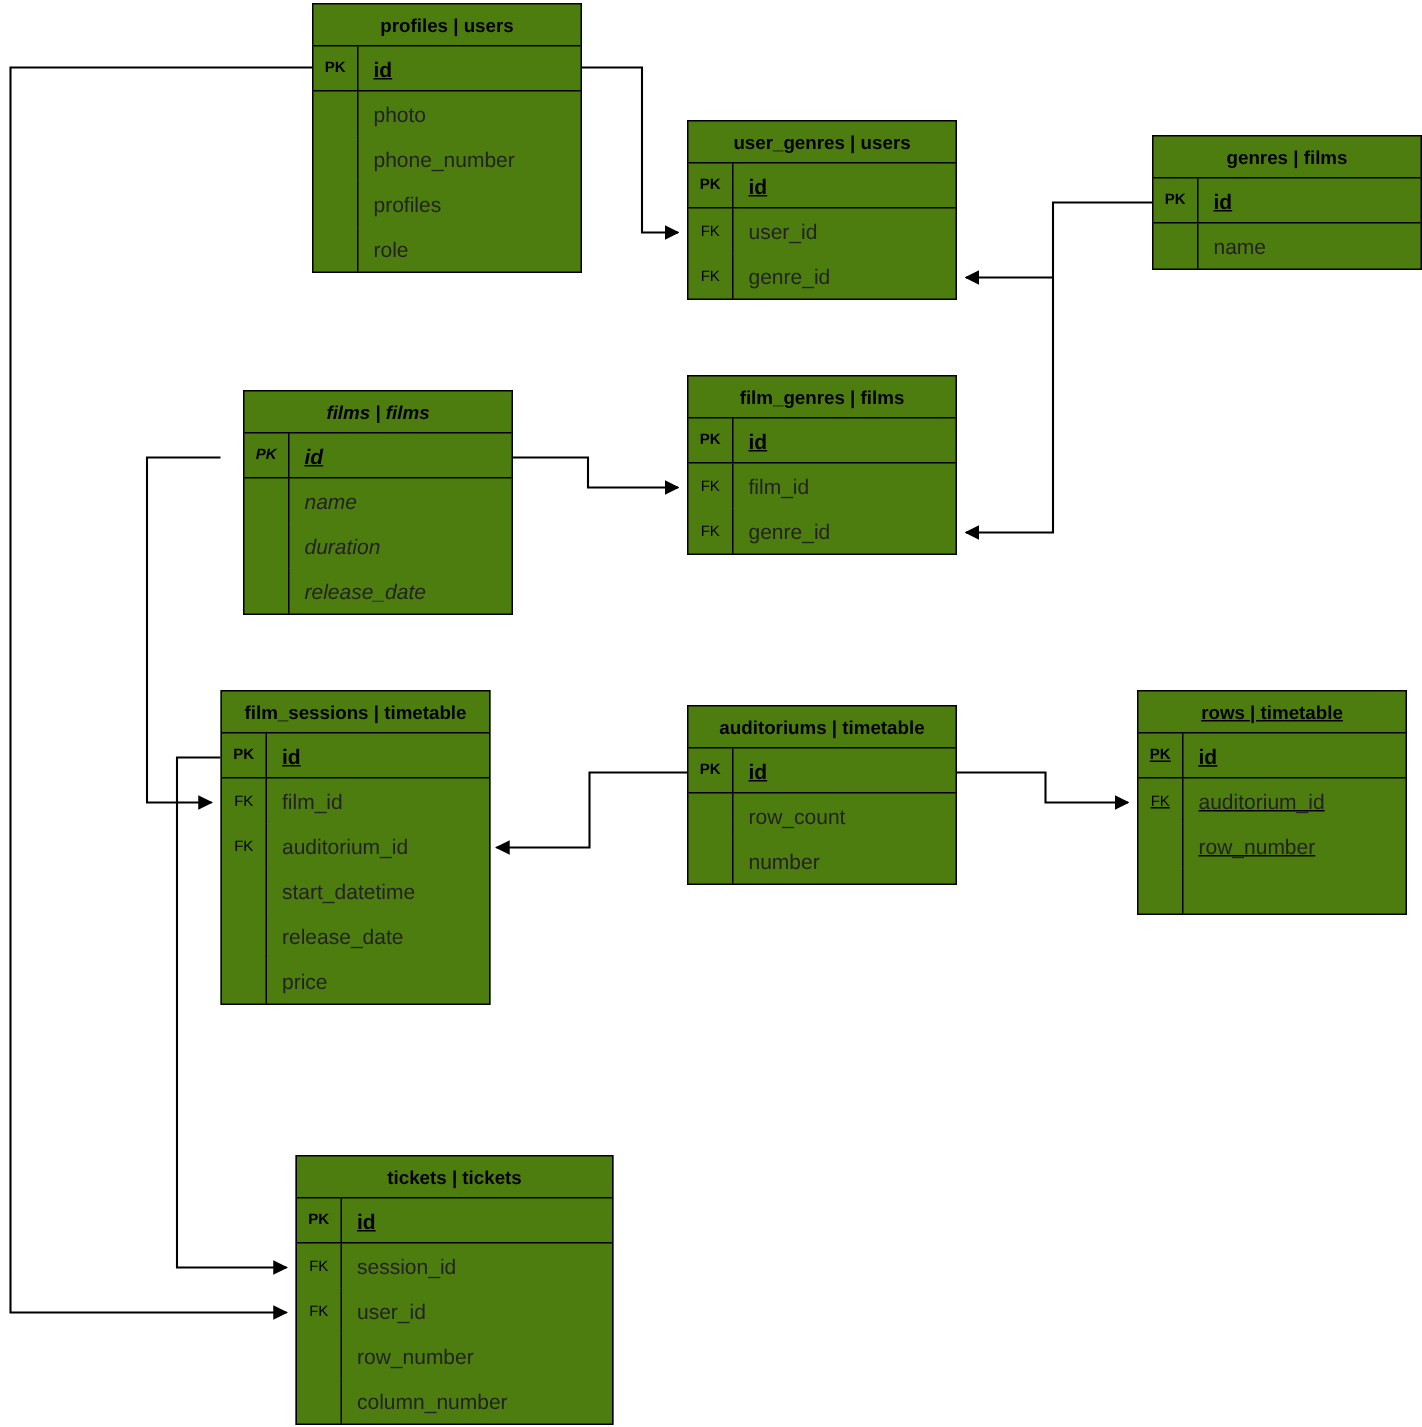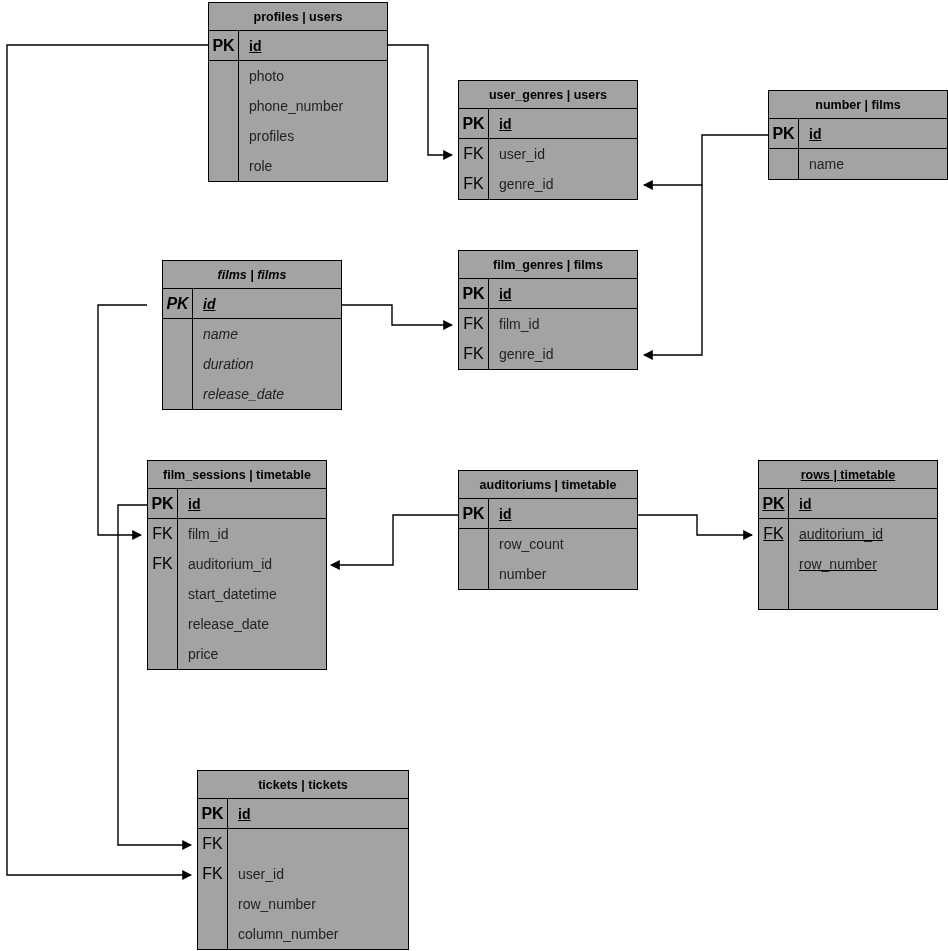--- a/index.html
+++ b/index.html
@@ -1,26 +1,26 @@
 <!DOCTYPE html>
 <html><head>
 <meta charset="utf-8">
 <style>
   html,body{margin:0;padding:0;background:#ffffff;}
   body{width:948px;height:951px;position:relative;overflow:hidden;
        font-family:"Liberation Sans","DejaVu Sans",sans-serif;}
   #canvas{position:absolute;left:0;top:0;width:948px;height:951px;}
   svg.links{position:absolute;left:0;top:0;width:948px;height:951px;pointer-events:none;}
-  .entity{position:absolute;border:1.4px solid #000;background:#a3a3a3;box-sizing:border-box;}
+  .entity{position:absolute;border:1.4px solid #000;background:#4d7c0f;box-sizing:border-box;}
   .ent-title{height:28px;line-height:28px;text-align:center;font-weight:bold;font-size:12.5px;
              color:#000;border-bottom:1.4px solid #000;box-sizing:border-box;}
   .ent-row{height:30px;display:flex;box-sizing:border-box;}
   .ent-row.pk-row{border-bottom:1.4px solid #000;}
   .key-cell{width:30px;flex:0 0 30px;border-right:1.4px solid #000;box-sizing:border-box;
-            display:flex;align-items:center;justify-content:center;font-size:16px;color:#000;}
+            display:flex;align-items:center;justify-content:center;font-size:10px;color:#000;}
   .key-cell.bold{font-weight:bold;}
   .attr-cell{flex:1;display:flex;align-items:center;padding-left:10px;font-size:14px;color:#222;
              box-sizing:border-box;}
   .attr-cell.pk{font-weight:bold;text-decoration:underline;color:#000;}
   .body-block{display:block;}
 </style>
 </head>
 <body>
 
 <div id="canvas">
@@ -79,21 +79,21 @@
             <div class="key-cell">FK</div>
             <div class="attr-cell">user_id</div>
           </div>
           <div class="ent-row">
             <div class="key-cell">FK</div>
             <div class="attr-cell">genre_id</div>
           </div>
         </div>
       </div>
       <div class="entity" style="left: 768px; top: 90px; width: 180px;">
-        <div class="ent-title">number | films</div>
+        <div class="ent-title">genres | films</div>
         <div class="ent-row pk-row">
           <div class="key-cell bold">PK</div>
           <div class="attr-cell pk">id</div>
         </div>
         <div class="body-block">
           <div class="ent-row">
             <div class="key-cell"></div>
             <div class="attr-cell">name</div>
           </div>
         </div>
@@ -204,20 +204,21 @@
       </div>
       <div class="entity" style="left: 197px; top: 770px; width: 212px;">
         <div class="ent-title">tickets | tickets</div>
         <div class="ent-row pk-row">
           <div class="key-cell bold">PK</div>
           <div class="attr-cell pk">id</div>
         </div>
         <div class="body-block">
           <div class="ent-row">
             <div class="key-cell">FK</div>
+            <div class="attr-cell">session_id</div>
           </div>
           <div class="ent-row">
             <div class="key-cell">FK</div>
             <div class="attr-cell">user_id</div>
           </div>
           <div class="ent-row">
             <div class="key-cell"></div>
             <div class="attr-cell">row_number</div>
           </div>
           <div class="ent-row">

